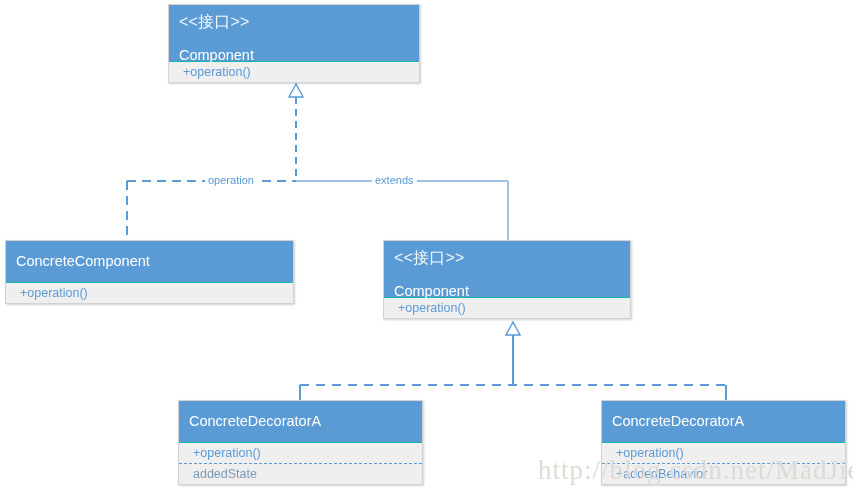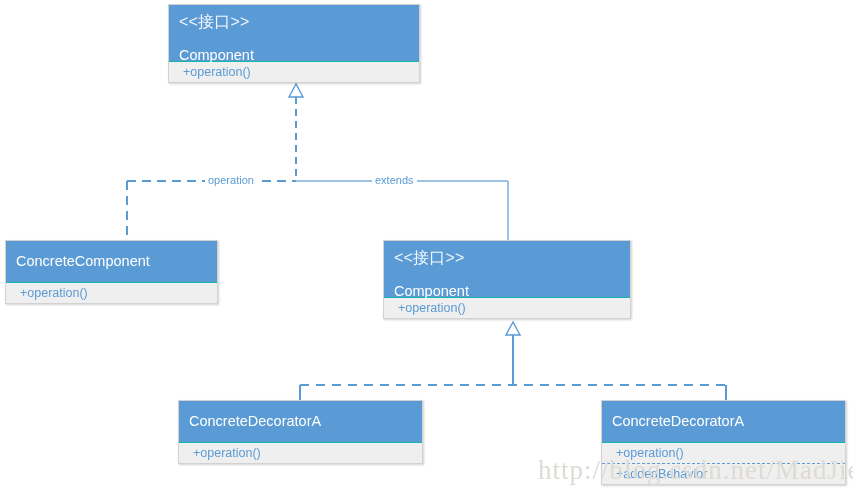--- a/index.html
+++ b/index.html
@@ -133,21 +133,21 @@
   <div class="uml-box" style="left:168px; top:4px; width:252px;">
     <div class="uml-header" style="height:56px;">
       <span class="stereotype">&lt;&lt;接口&gt;&gt;</span>
       <span class="cls-name">Component</span>
     </div>
     <div class="uml-body">
       <div class="member">+operation()</div>
     </div>
   </div>
 
-  <div class="uml-box" style="left:5px; top:240px; width:213px;">
+  <div class="uml-box" style="left:5px; top:240px; width:289px;">
     <div class="uml-header" style="height:41px; padding-top:11px;">
       <span class="cls-name" style="margin-top:0;">ConcreteComponent</span>
     </div>
     <div class="uml-body">
       <div class="member">+operation()</div>
     </div>
   </div>
 
   <div class="uml-box" style="left:383px; top:240px; width:248px;">
     <div class="uml-header" style="height:56px;">
@@ -158,20 +158,21 @@
       <div class="member">+operation()</div>
     </div>
   </div>
 
   <div class="uml-box" style="left:178px; top:400px; width:245px;">
     <div class="uml-header" style="height:41px; padding-top:11px;">
       <span class="cls-name" style="margin-top:0;">ConcreteDecoratorA</span>
     </div>
     <div class="uml-body">
       <div class="member">+operation()</div>
+      <div class="member sep attr">addedState</div>
     </div>
   </div>
 
   <div class="uml-box" style="left:601px; top:400px; width:245px;">
     <div class="uml-header" style="height:41px; padding-top:11px;">
       <span class="cls-name" style="margin-top:0;">ConcreteDecoratorA</span>
     </div>
     <div class="uml-body">
       <div class="member">+operation()</div>
       <div class="member sep">+addedBehavior</div>

